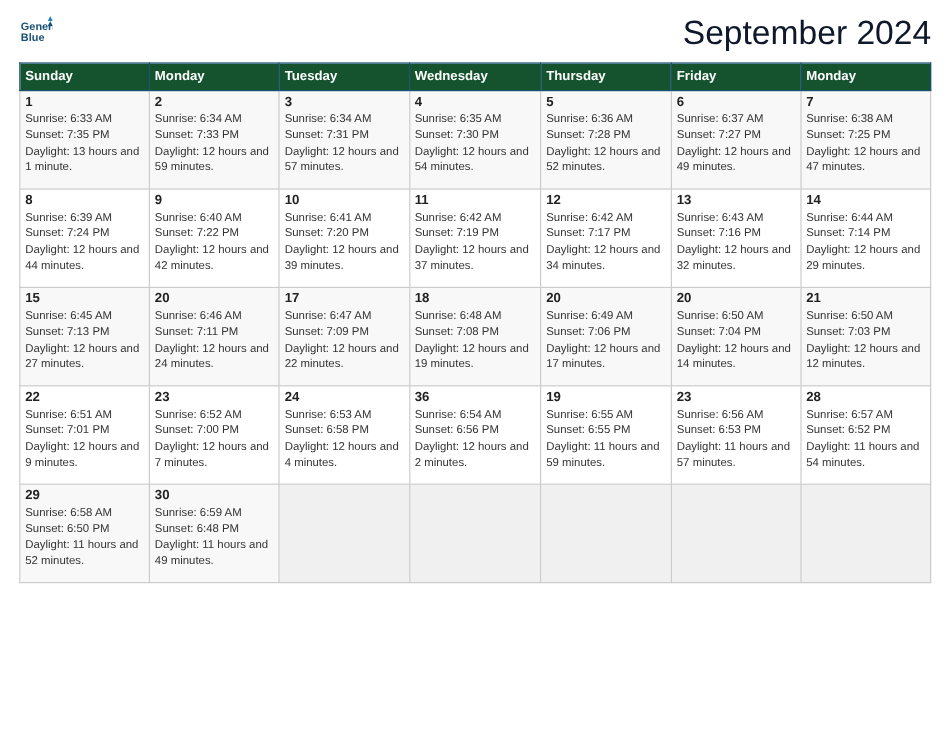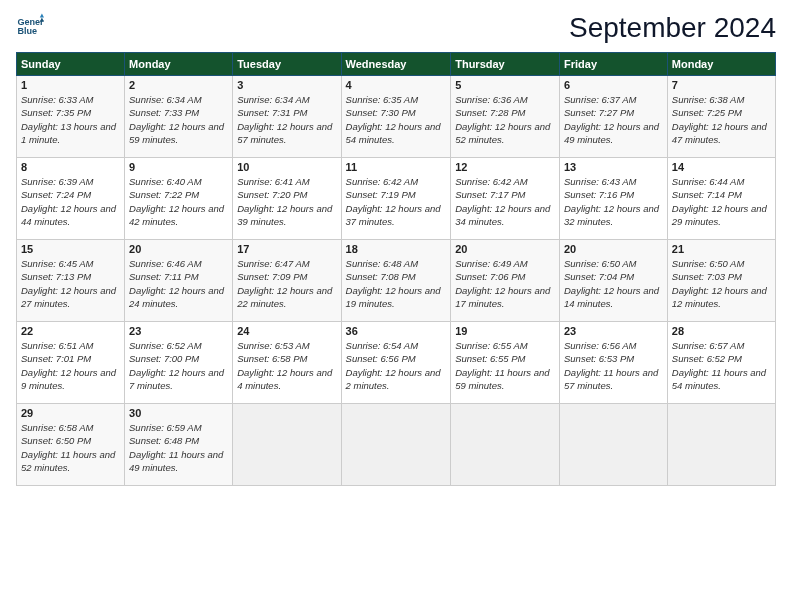--- a/index.html
+++ b/index.html
@@ -75,21 +75,20 @@
       font-size: 11px;
       font-weight: bold;
       color: #222;
       display: block;
       margin-bottom: 2px;
     }
     .day-info {
       font-size: 9.5px;
       color: #333;
       line-height: 1.4;
-      font-style: italic;
     }
     .empty-cell {
       background: #f0f0f0 !important;
     }
   </style>
 </head>
 <body>
 
 <div class="page">
   <div class="header">

